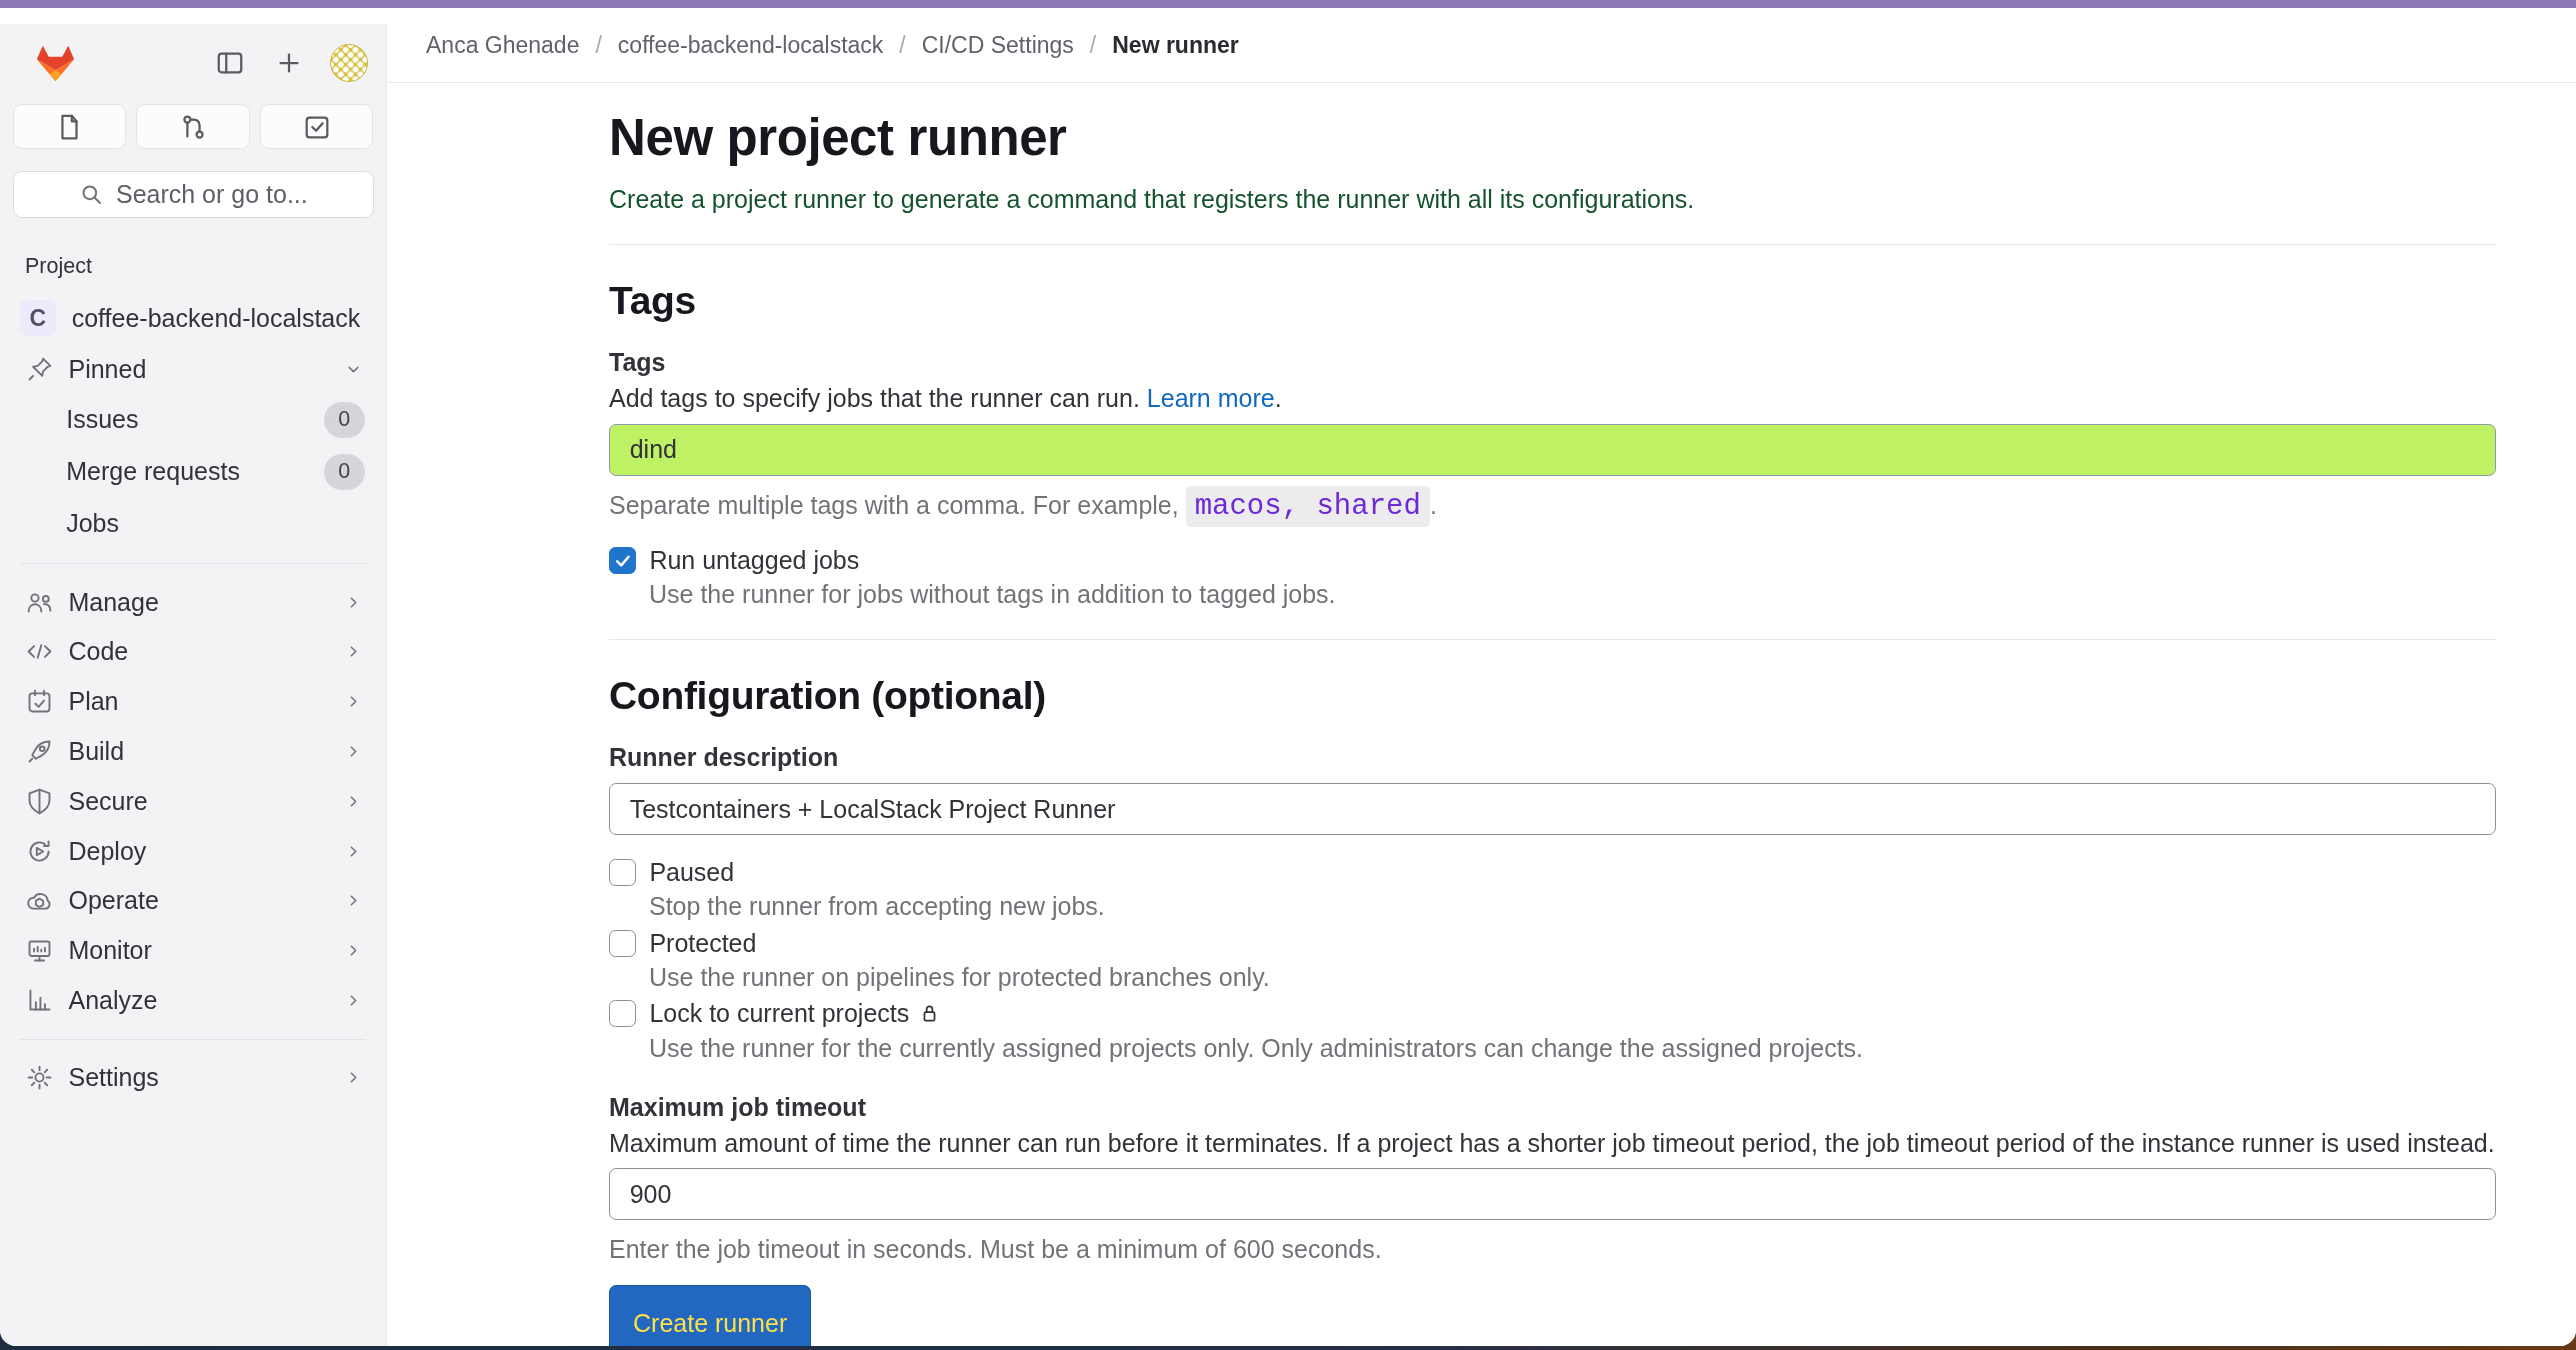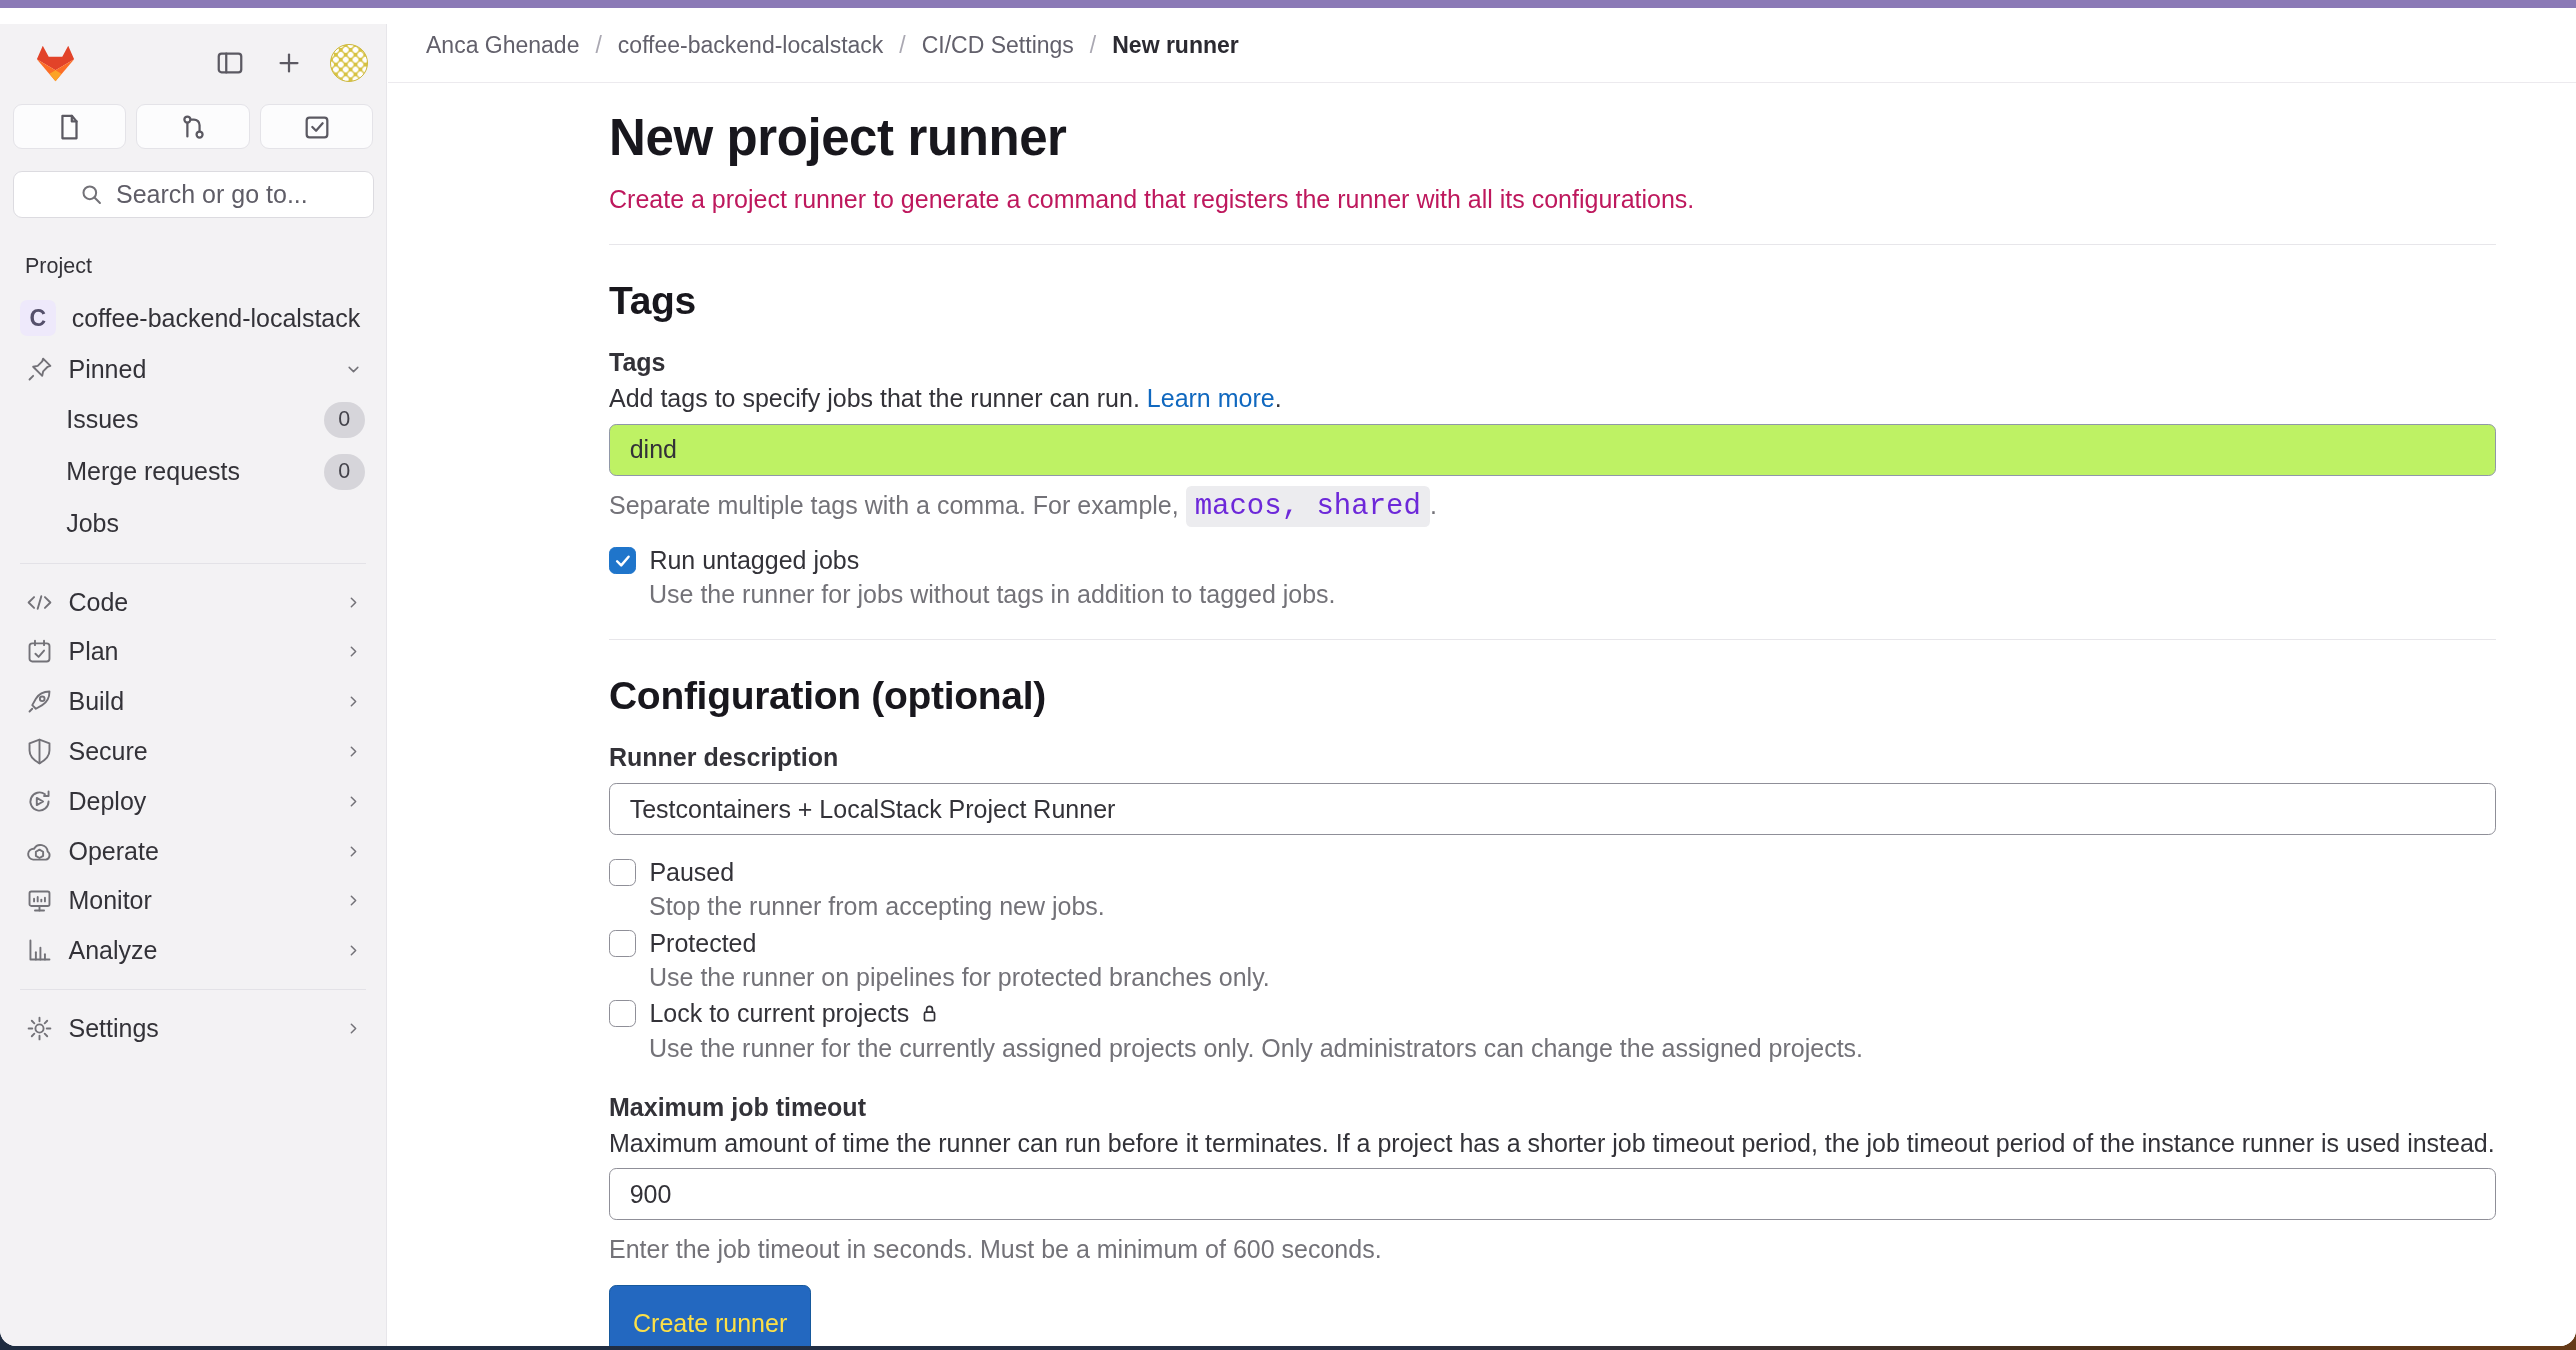--- a/index.html
+++ b/index.html
@@ -71,21 +71,21 @@
   .topbar {
     height:75px; display:flex; align-items:center; padding:0 38px;
     border-bottom:0.9px solid #eceaee; font-size:23px; color:#62606b; gap:16px;
   }
   .crumb { cursor:pointer; }
   .crumb-sep { color:#aaa8b2; }
   .crumb-current { color:#2b2a31; font-weight:700; cursor:default; }
 
   .main { margin-left:221px; width:1887px; padding-top:25px; }
   h1.page-title { font-size:51px; font-weight:700; color:#18171d; letter-spacing:-0.4px; }
-  .page-subtitle { margin-top:18px; font-size:25px; color:#be185d; }
+  .page-subtitle { margin-top:18px; font-size:25px; color:#14532d; }
   .hr { height:0.9px; background:#e7e6ea; margin-top:30px; }
   h2.section-heading { margin-top:34px; font-size:39px; font-weight:700; color:#18171d; letter-spacing:-0.3px; }
   .field-label { margin-top:25px; font-size:25px; font-weight:600; color:#333238; }
   .field-help { margin-top:7.2px; font-size:25px; color:#333238; }
   .field-help a { color:#1068bf; text-decoration:none; cursor:pointer; }
   .text-input {
     display:block; width:100%; height:52px; margin-top:10.7px; padding:0 19.7px;
     font-family:inherit; font-size:25px; color:#333238;
     border:0.9px solid #8f8f98; border-radius:7.2px; background:#fff; outline:none;
   }
@@ -201,20 +201,32 @@
     <div class="sb-row sb-subrow">
       <span class="grow">Merge requests</span>
       <span class="badge">0</span>
     </div>
     <div class="sb-row sb-subrow">
       <span class="grow">Jobs</span>
     </div>
 
     <div class="sb-divider"></div>
 
+    <div class="sb-row">
+      <svg class="sb-icon stroke thin" viewBox="0 0 32 32">
+        <circle cx="11" cy="11" r="4"></circle>
+          <path d="M4 26 c0-6 4-8 7-8 s7 2 7 8"></path>
+        <circle cx="23" cy="12" r="3.2"></circle>
+          <path d="M21 17.6 c4 0 7 2.4 7 7.4"></path>
+      </svg>
+      <span class="grow">Manage</span>
+      <svg class="chev stroke thin" viewBox="0 0 32 32">
+          <polyline points="13,10 19,16 13,22"></polyline>
+        </svg>
+    </div>
     <div class="sb-row">
       <svg class="sb-icon stroke thin" viewBox="0 0 32 32">
         <polyline points="10,10 4,16 10,22"></polyline>
           <polyline points="22,10 28,16 22,22"></polyline>
           <line x1="18" y1="9" x2="14" y2="23"></line>
       </svg>
       <span class="grow">Code</span>
       <svg class="chev stroke thin" viewBox="0 0 32 32">
           <polyline points="13,10 19,16 13,22"></polyline>
         </svg>

